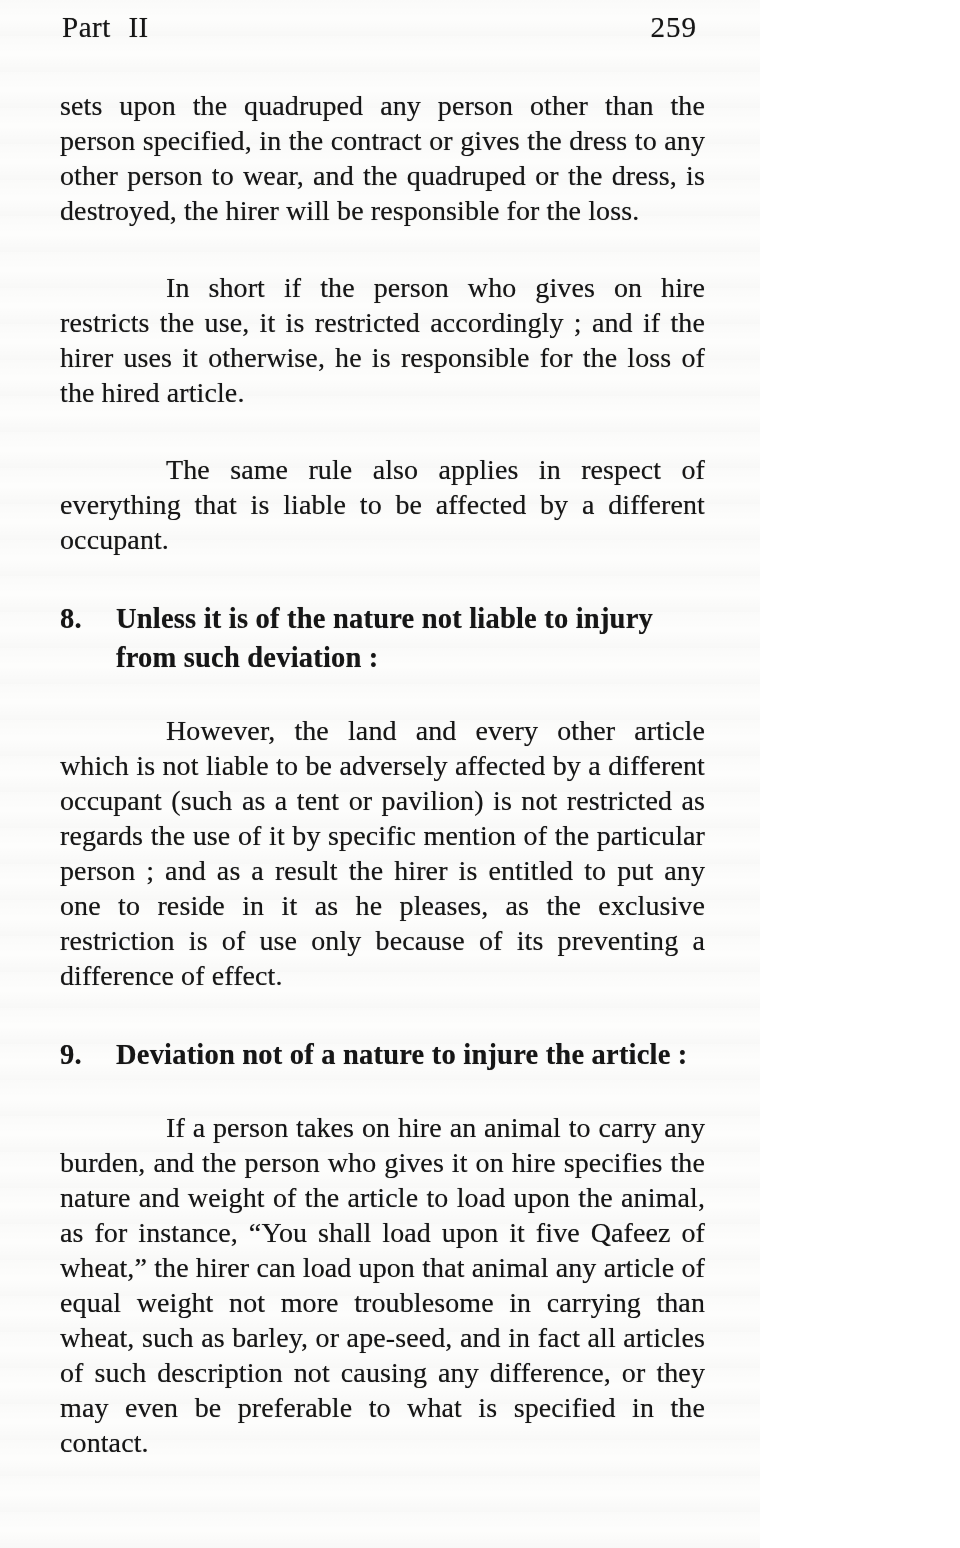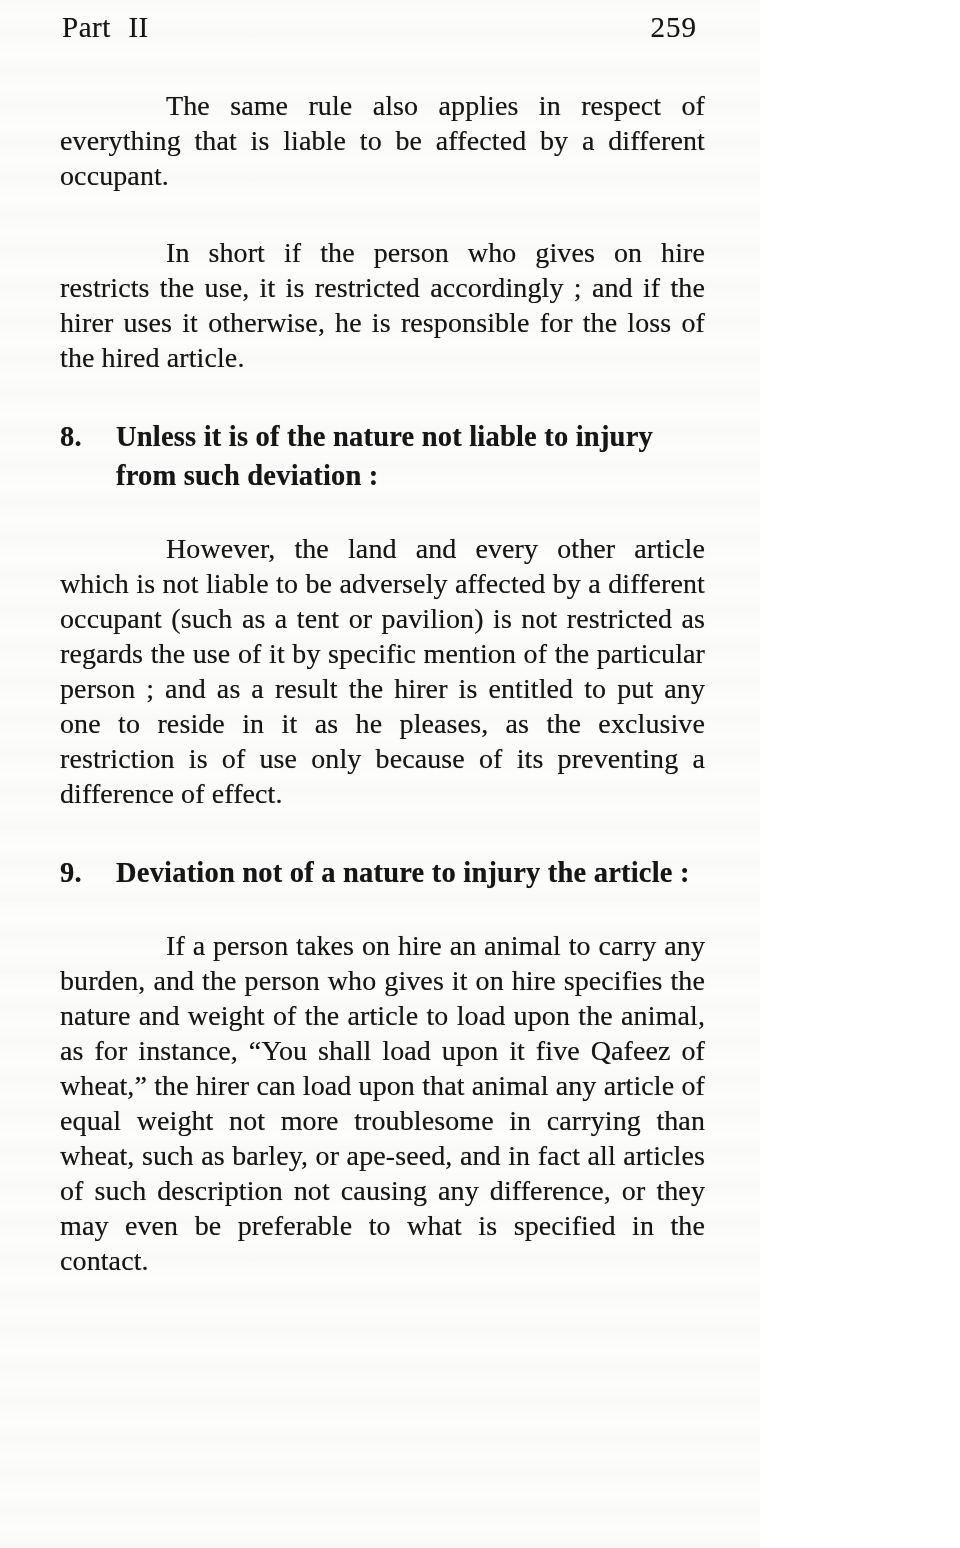--- a/index.html
+++ b/index.html
@@ -85,26 +85,27 @@
 </style>
 </head>
 <body>
 
 <div class="page" style="color: rgb(22, 22, 22);">
   <div class="page-header">
     <span class="hdr-part">Part II</span>
     <span class="hdr-pageno">259</span>
   </div>
   <div class="page-body">
+      <p class="para">sets upon the quadruped any person other than the person specified, in the contract or gives the dress to any other person to wear, and the quadruped or the dress, is destroyed, the hirer will be responsible for the loss.</p>
+      <p class="para indent">In short if the person who gives on hire restricts the use, it is restricted accordingly ; and if the hirer uses it otherwise, he is responsible for the loss of the hired article.</p>
       <p class="para indent">The same rule also applies in respect of everything that is liable to be affected by a different occupant.</p>
-      <p class="para indent">In short if the person who gives on hire restricts the use, it is restricted accordingly ; and if the hirer uses it otherwise, he is responsible for the loss of the hired article.</p>
       <div class="section-heading">
         <span class="num">8.</span>
         <span class="heading-text">Unless it is of the nature not liable to injury from such deviation :</span>
       </div>
       <p class="para indent">However, the land and every other article which is not liable to be adversely affected by a different occupant (such as a tent or pavilion) is not restricted as regards the use of it by specific mention of the particular person ; and as a result the hirer is entitled to put any one to reside in it as he pleases, as the exclusive restriction is of use only because of its preventing a difference of effect.</p>
       <div class="section-heading">
         <span class="num">9.</span>
-        <span class="heading-text">Deviation not of a nature to injury the article :</span>
+        <span class="heading-text">Deviation not of a nature to injure the article :</span>
       </div>
       <p class="para indent">If a person takes on hire an animal to carry any burden, and the person who gives it on hire specifies the nature and weight of the article to load upon the animal, as for instance, “You shall load upon it five Qafeez of wheat,” the hirer can load upon that animal any article of equal weight not more troublesome in carrying than wheat, such as barley, or ape-seed, and in fact all articles of such description not causing any difference, or they may even be preferable to what is specified in the contact.</p>
     </div>
 </div>
 
 </body></html>

